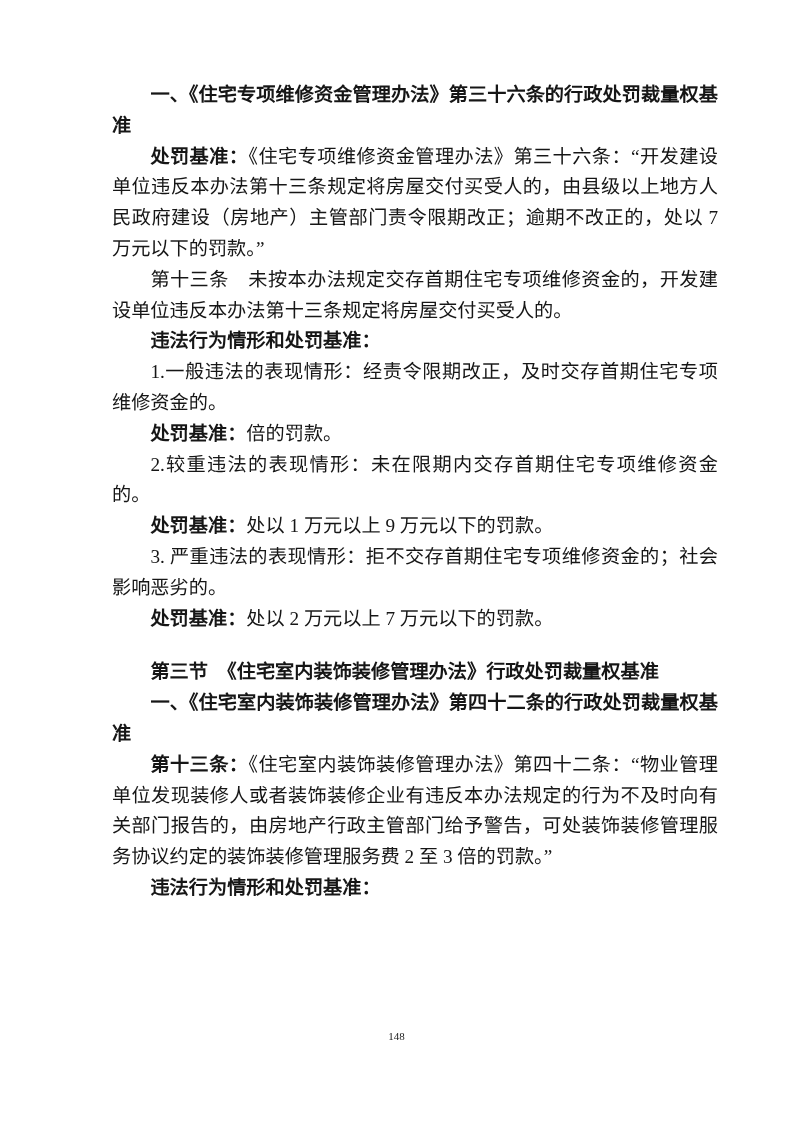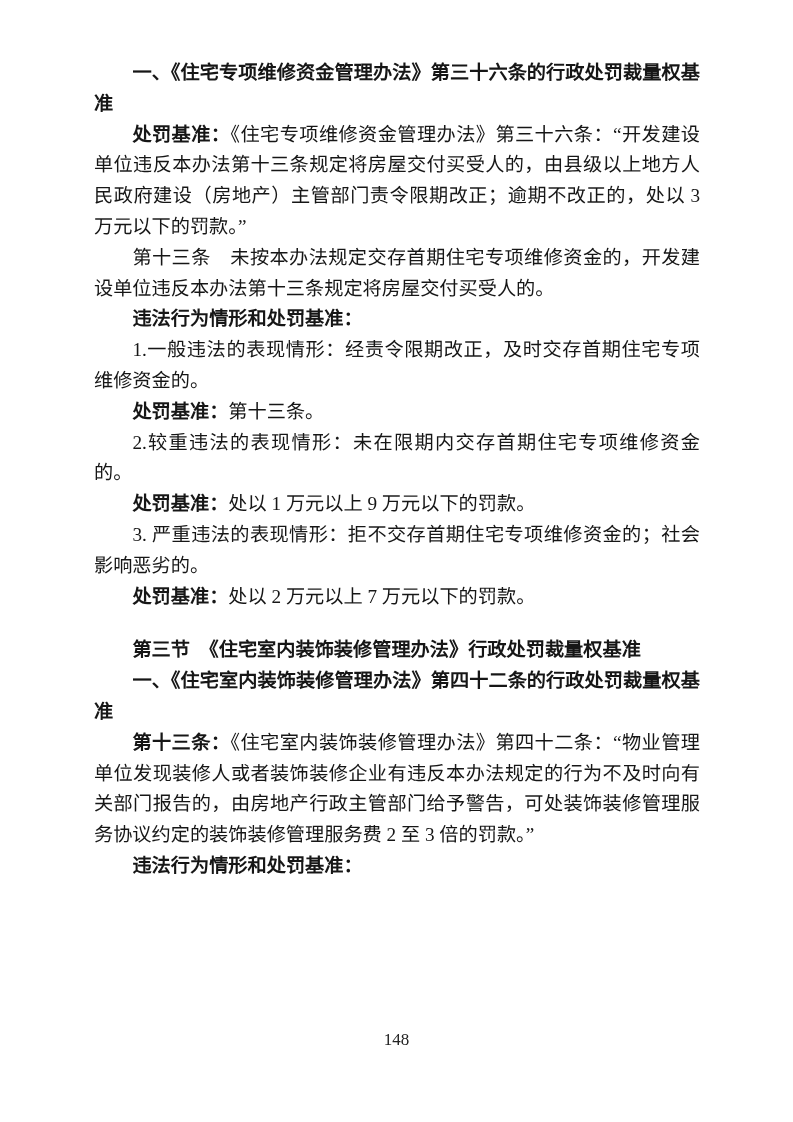--- a/index.html
+++ b/index.html
@@ -10,61 +10,61 @@
     font-family: "Liberation Serif", "DejaVu Serif", serif;
     position: relative;
     overflow: hidden;
   }
   .page {
     position: absolute; inset: 0;
     background: #ffffff;
   }
   .content {
     position: absolute;
-    left: 94px; top: 0;
+    left: 112px; top: 0;
     width: 606px;
-    padding-top: 58px;
+    padding-top: 80px;
   }
   .blk {
     margin: 0;
     font-size: 19.2px;
     line-height: 30.8px;
     text-indent: 2em;
     text-align: justify;
     letter-spacing: 0;
   }
   .bold { font-weight: bold; }
   .gap-top { margin-top: 23px; }
   .label { font-weight: bold; margin-top: 44px; }
   .footer {
     position: absolute;
     left: 0; top: 1030px;
     width: 793px;
     text-align: center;
-    font-size: 17px;
+    font-size: 11px;
     color: #222222;
   }
 </style>
 </head>
 <body>
 
 <div class="page">
   <div class="content">
 
     <p class="blk bold"><span>一、《住宅专项维修资金管理办法》第三十六条的行政处罚裁量权基准</span></p>
 
-    <p class="blk"><b class="label">处罚基准：</b><span>《住宅专项维修资金管理办法》第三十六条：“开发建设单位违反本办法第十三条规定将房屋交付买受人的，由县级以上地方人民政府建设（房地产）主管部门责令限期改正；逾期不改正的，处以 3 万元以下的罚款。”</span></p>
+    <p class="blk"><b class="label">处罚基准：</b><span>《住宅专项维修资金管理办法》第三十六条：“开发建设单位违反本办法第十三条规定将房屋交付买受人的，由县级以上地方人民政府建设（房地产）主管部门责令限期改正；逾期不改正的，处以 7 万元以下的罚款。”</span></p>
 
     <p class="blk"><span>第十三条　未按本办法规定交存首期住宅专项维修资金的，开发建设单位违反本办法第十三条规定将房屋交付买受人的。</span></p>
 
     <p class="blk bold"><span>违法行为情形和处罚基准：</span></p>
 
     <p class="blk"><span>1.一般违法的表现情形：经责令限期改正，及时交存首期住宅专项维修资金的。</span></p>
 
-    <p class="blk"><b class="label">处罚基准：</b><span>第十三条。</span></p>
+    <p class="blk"><b class="label">处罚基准：</b><span>倍的罚款。</span></p>
 
     <p class="blk"><span>2.较重违法的表现情形：未在限期内交存首期住宅专项维修资金的。</span></p>
 
     <p class="blk"><b class="label">处罚基准：</b><span>处以 1 万元以上 9 万元以下的罚款。</span></p>
 
     <p class="blk"><span>3. 严重违法的表现情形：拒不交存首期住宅专项维修资金的；社会影响恶劣的。</span></p>
 
     <p class="blk"><b class="label">处罚基准：</b><span>处以 2 万元以上 7 万元以下的罚款。</span></p>
 
     <p class="blk bold gap-top"><span>第三节　《住宅室内装饰装修管理办法》行政处罚裁量权基准</span></p>

